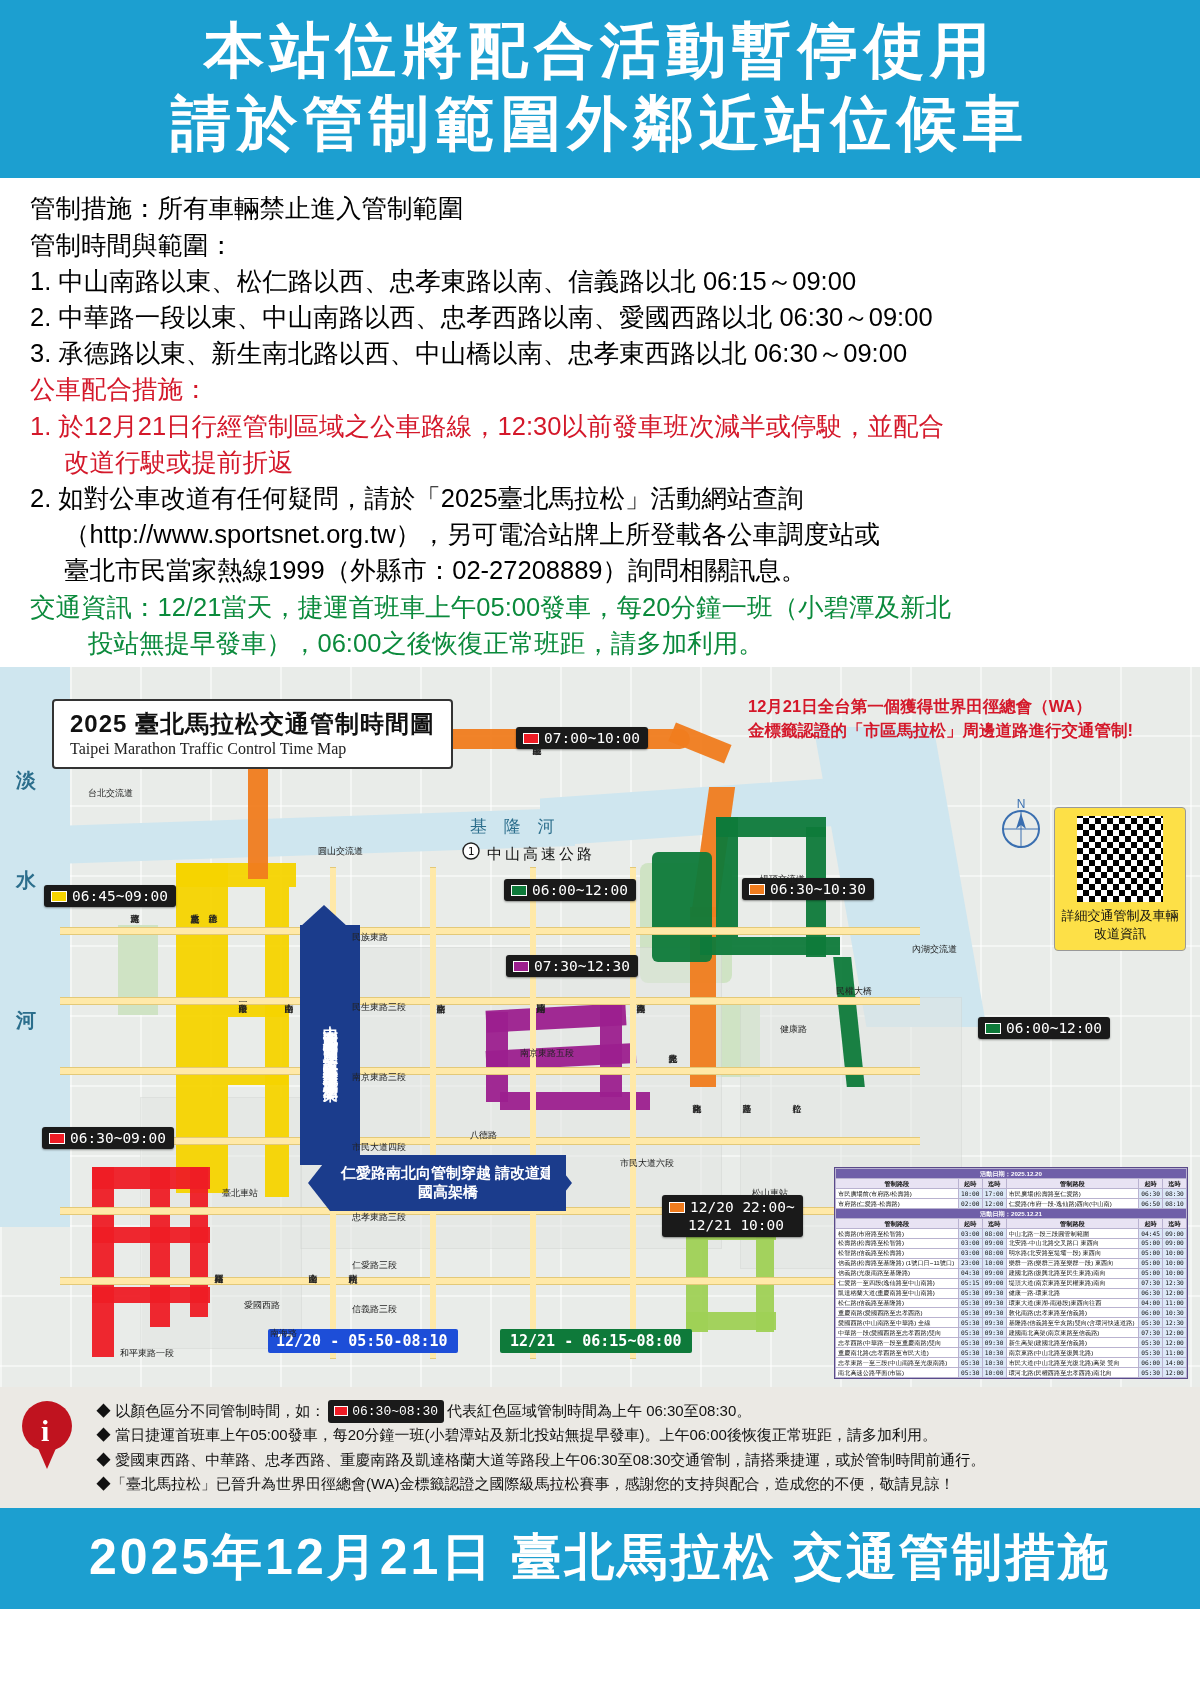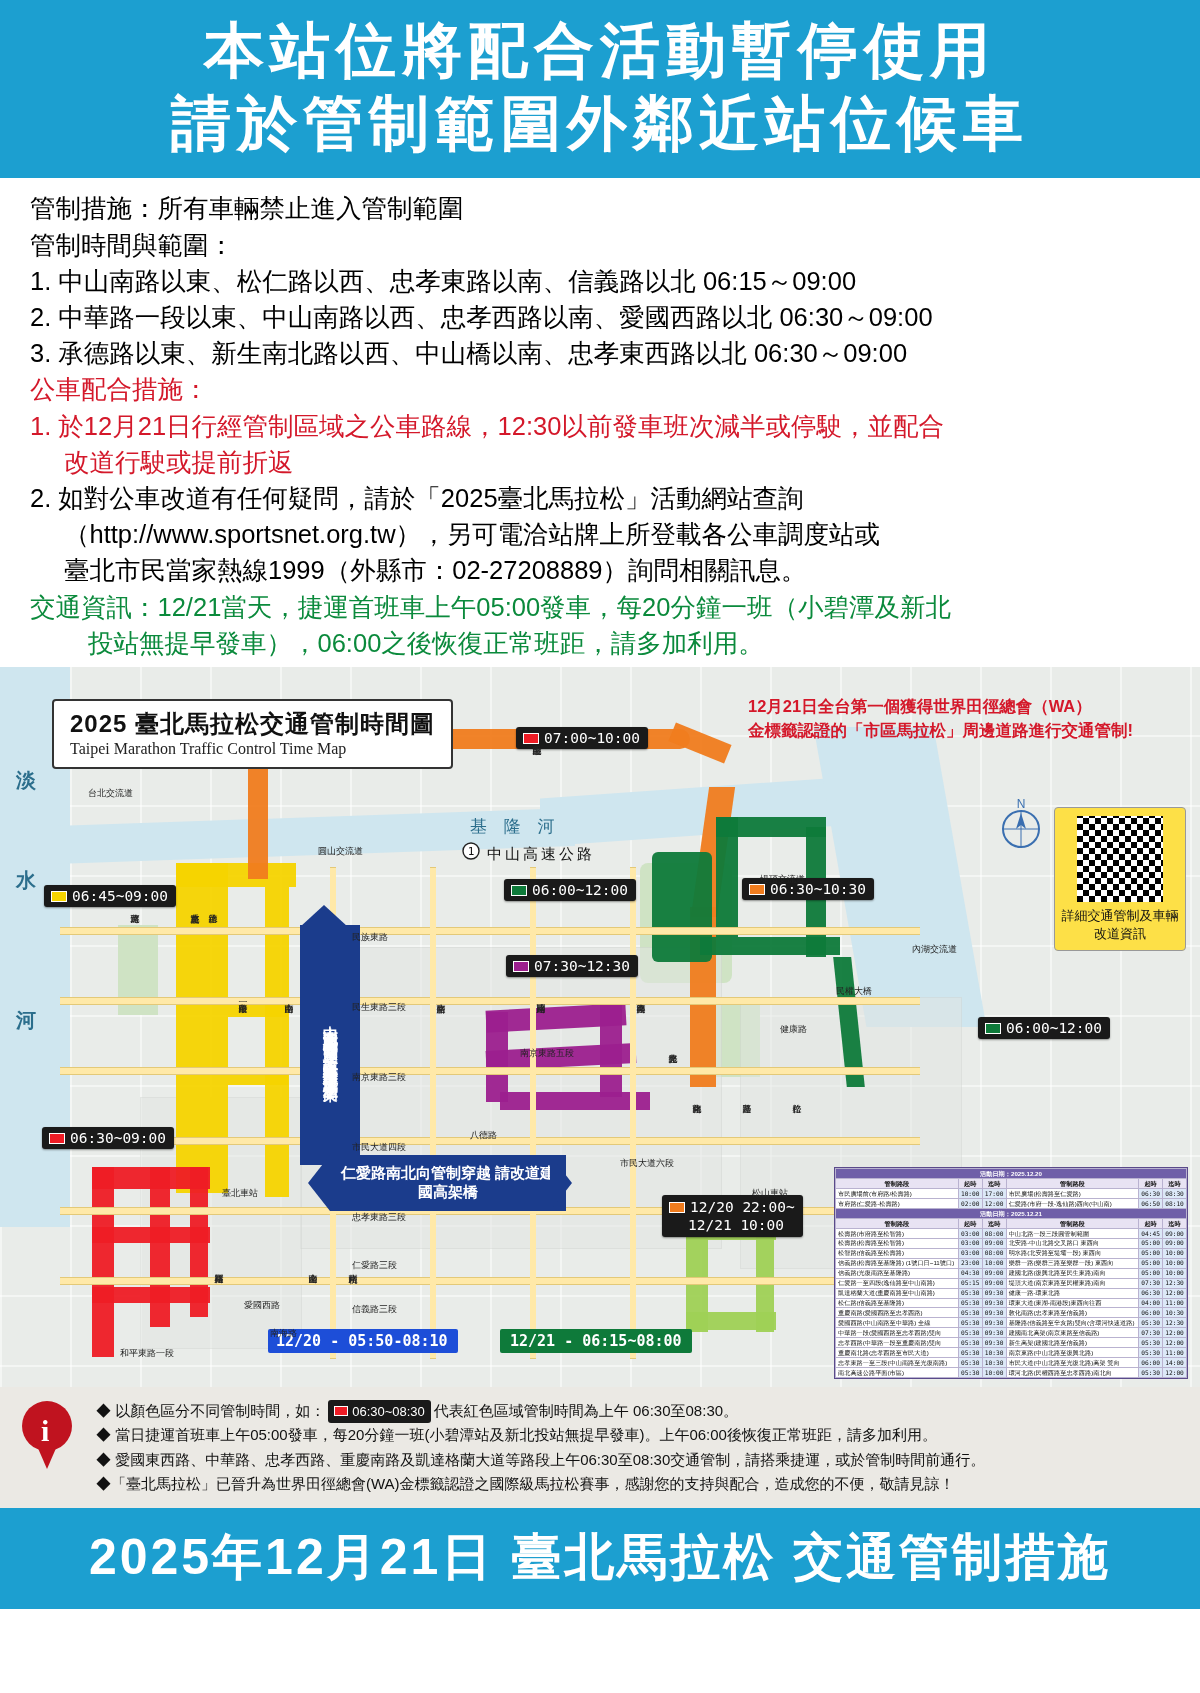--- a/index.html
+++ b/index.html
@@ -149,21 +149,21 @@
   .pin .tail{
     position:absolute;top:38px;left:12px;width:0;height:0;
     border-left:13px solid transparent;border-right:13px solid transparent;
     border-top:30px solid #c0131f;
   }
   .pin .glyph{
     position:absolute;top:6px;left:19px;color:#fff;font-size:30px;font-weight:bold;
     font-family:"Liberation Serif", serif;
   }
   .inline-pill{
-    background:#1a1a1a;color:#fff;font-family:Liberation Sans, sans-serif;
+    background:#1a1a1a;color:#fff;font-family:Liberation Mono, monospace;
     font-size:13px;padding:1px 6px;border-radius:3px;margin:0 3px;
     display:inline-flex;align-items:center;gap:4px;
   }
   .inline-pill .sw{width:12px;height:8px;background:#ee1c25;border:1px solid #fff;display:inline-block;}
   
   .bottom-banner{
     background:#1c9fd0;color:#ffffff;text-align:center;
     padding:16px 0 18px 0;
     font-size:50px;font-weight:bold;letter-spacing:3px;white-space:nowrap;
   }

